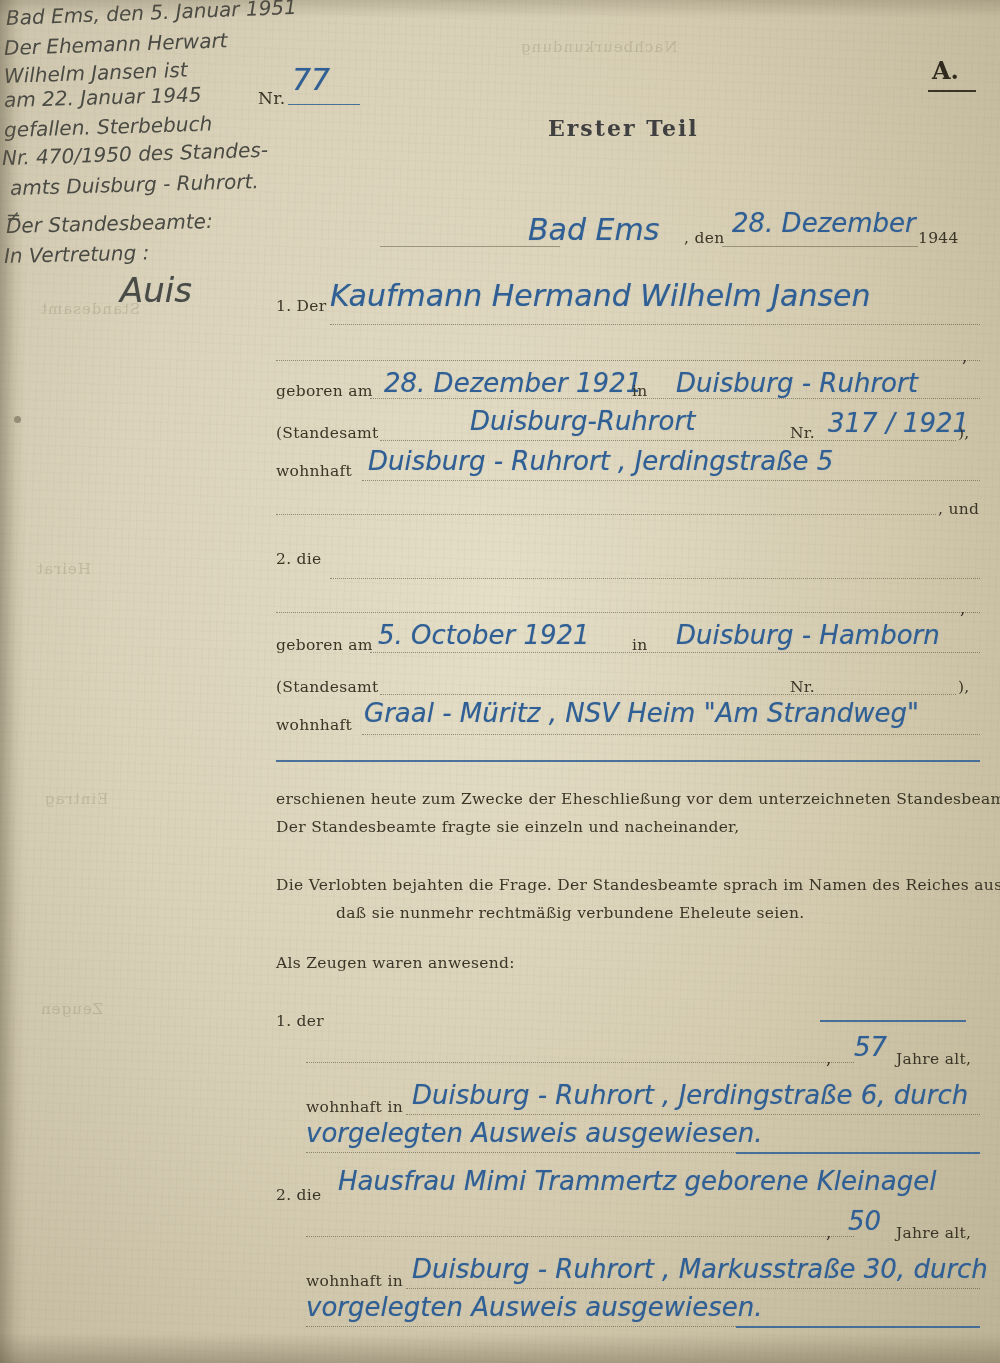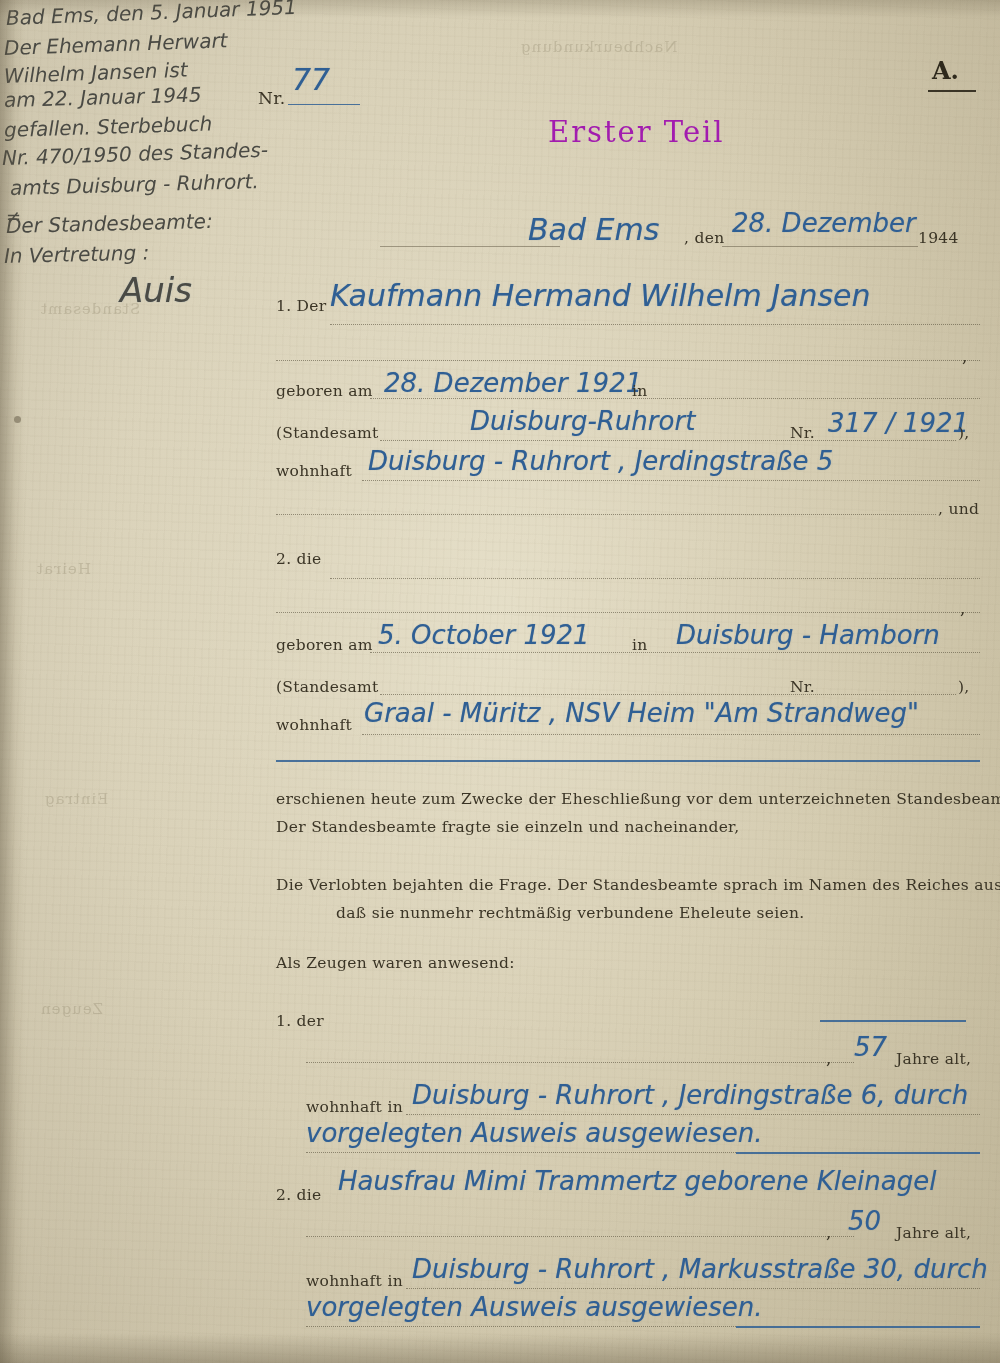--- a/index.html
+++ b/index.html
@@ -71,24 +71,24 @@
   .printed {
     position: absolute;
     color: #3b3526;
     font-family: "DejaVu Serif", serif;
     font-size: 15.5px;
     letter-spacing: 0.3px;
     white-space: nowrap;
   }
   .title {
     position: absolute;
-    color: #a21caf;
-    font-family: "DejaVu Serif", serif;
-    font-weight: normal;
-    font-size: 29px;
+    color: #404040;
+    font-family: "DejaVu Serif", serif;
+    font-weight: bold;
+    font-size: 22px;
     letter-spacing: 2px;
   }
   .corner-a {
     position: absolute;
     color: #2f2a1d;
     font-family: "DejaVu Serif", serif;
     font-weight: bold;
     font-size: 24px;
   }
   .corner-a-underline {
@@ -174,20 +174,21 @@
 
   <div class="printed" style="top:297px; left:276px;">1. Der</div>
   <div class="hand lg" style="top:278px; left:330px;">Kaufmann Hermand Wilhelm Jansen</div>
   <div class="rule" style="top:324px; left:330px; width:650px;"></div>
   <div class="rule" style="top:360px; left:276px; width:704px;"></div>
   <div class="comma" style="top:346px; left:962px;">,</div>
 
   <div class="printed" style="top:382px; left:276px;">geboren am</div>
   <div class="hand" style="top:368px; left:384px;">28. Dezember 1921</div>
   <div class="printed" style="top:382px; left:632px;">in</div>
+  <div class="hand" style="top:368px; left:676px;">Duisburg - Ruhrort</div>
   <div class="rule" style="top:398px; left:370px; width:610px;"></div>
 
   <div class="printed" style="top:424px; left:276px;">(Standesamt</div>
   <div class="hand" style="top:406px; left:470px;">Duisburg-Ruhrort</div>
   <div class="printed" style="top:424px; left:790px;">Nr.</div>
   <div class="hand" style="top:408px; left:828px;">317 / 1921</div>
   <div class="printed" style="top:424px; left:958px;">),</div>
   <div class="rule" style="top:440px; left:380px; width:576px;"></div>
 
   <div class="printed" style="top:462px; left:276px;">wohnhaft</div>

